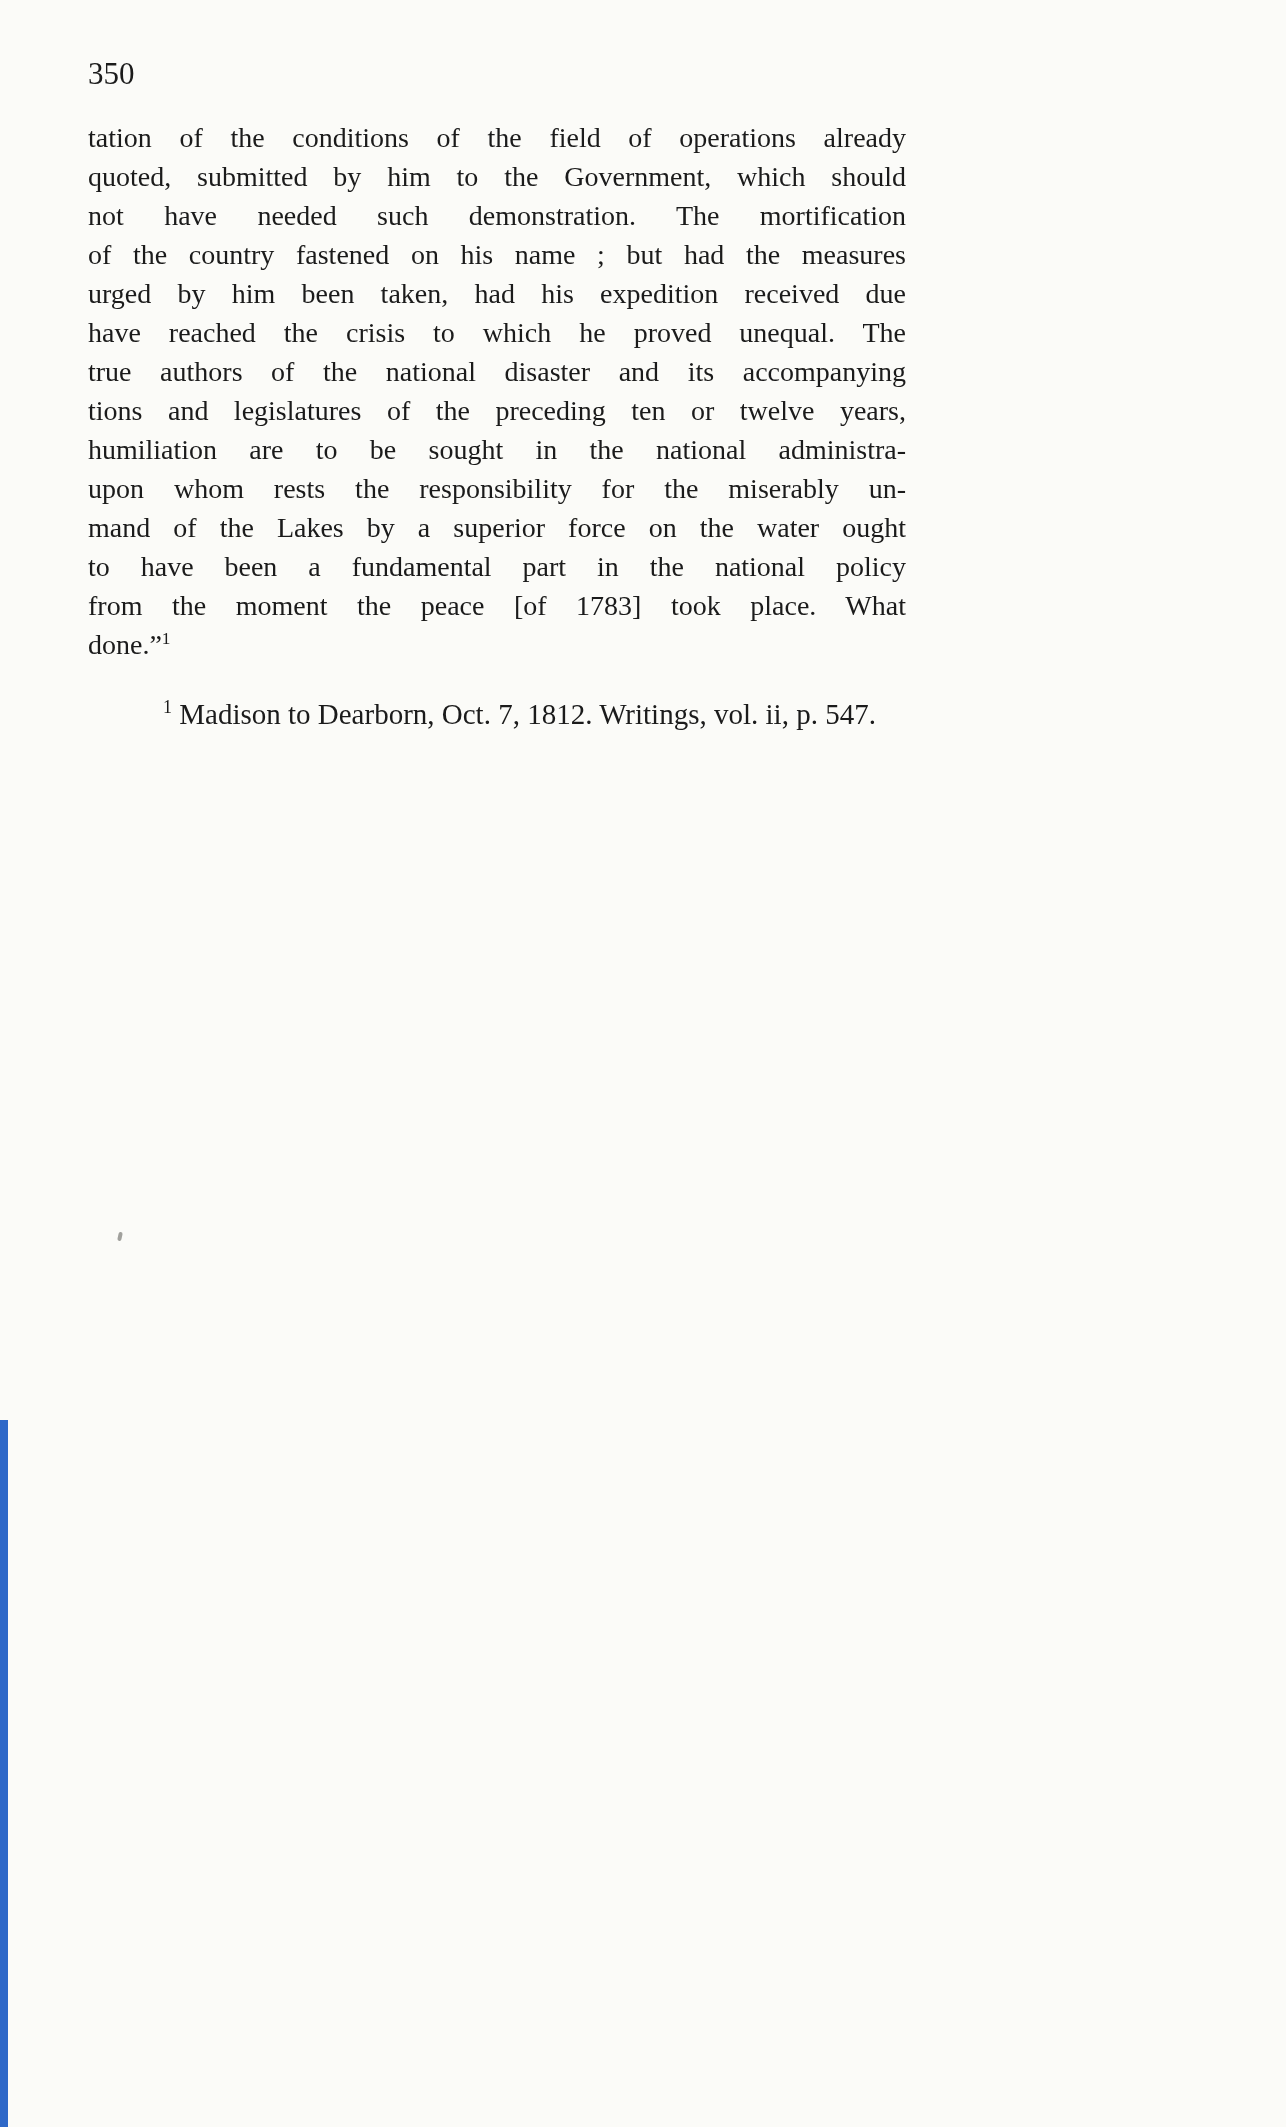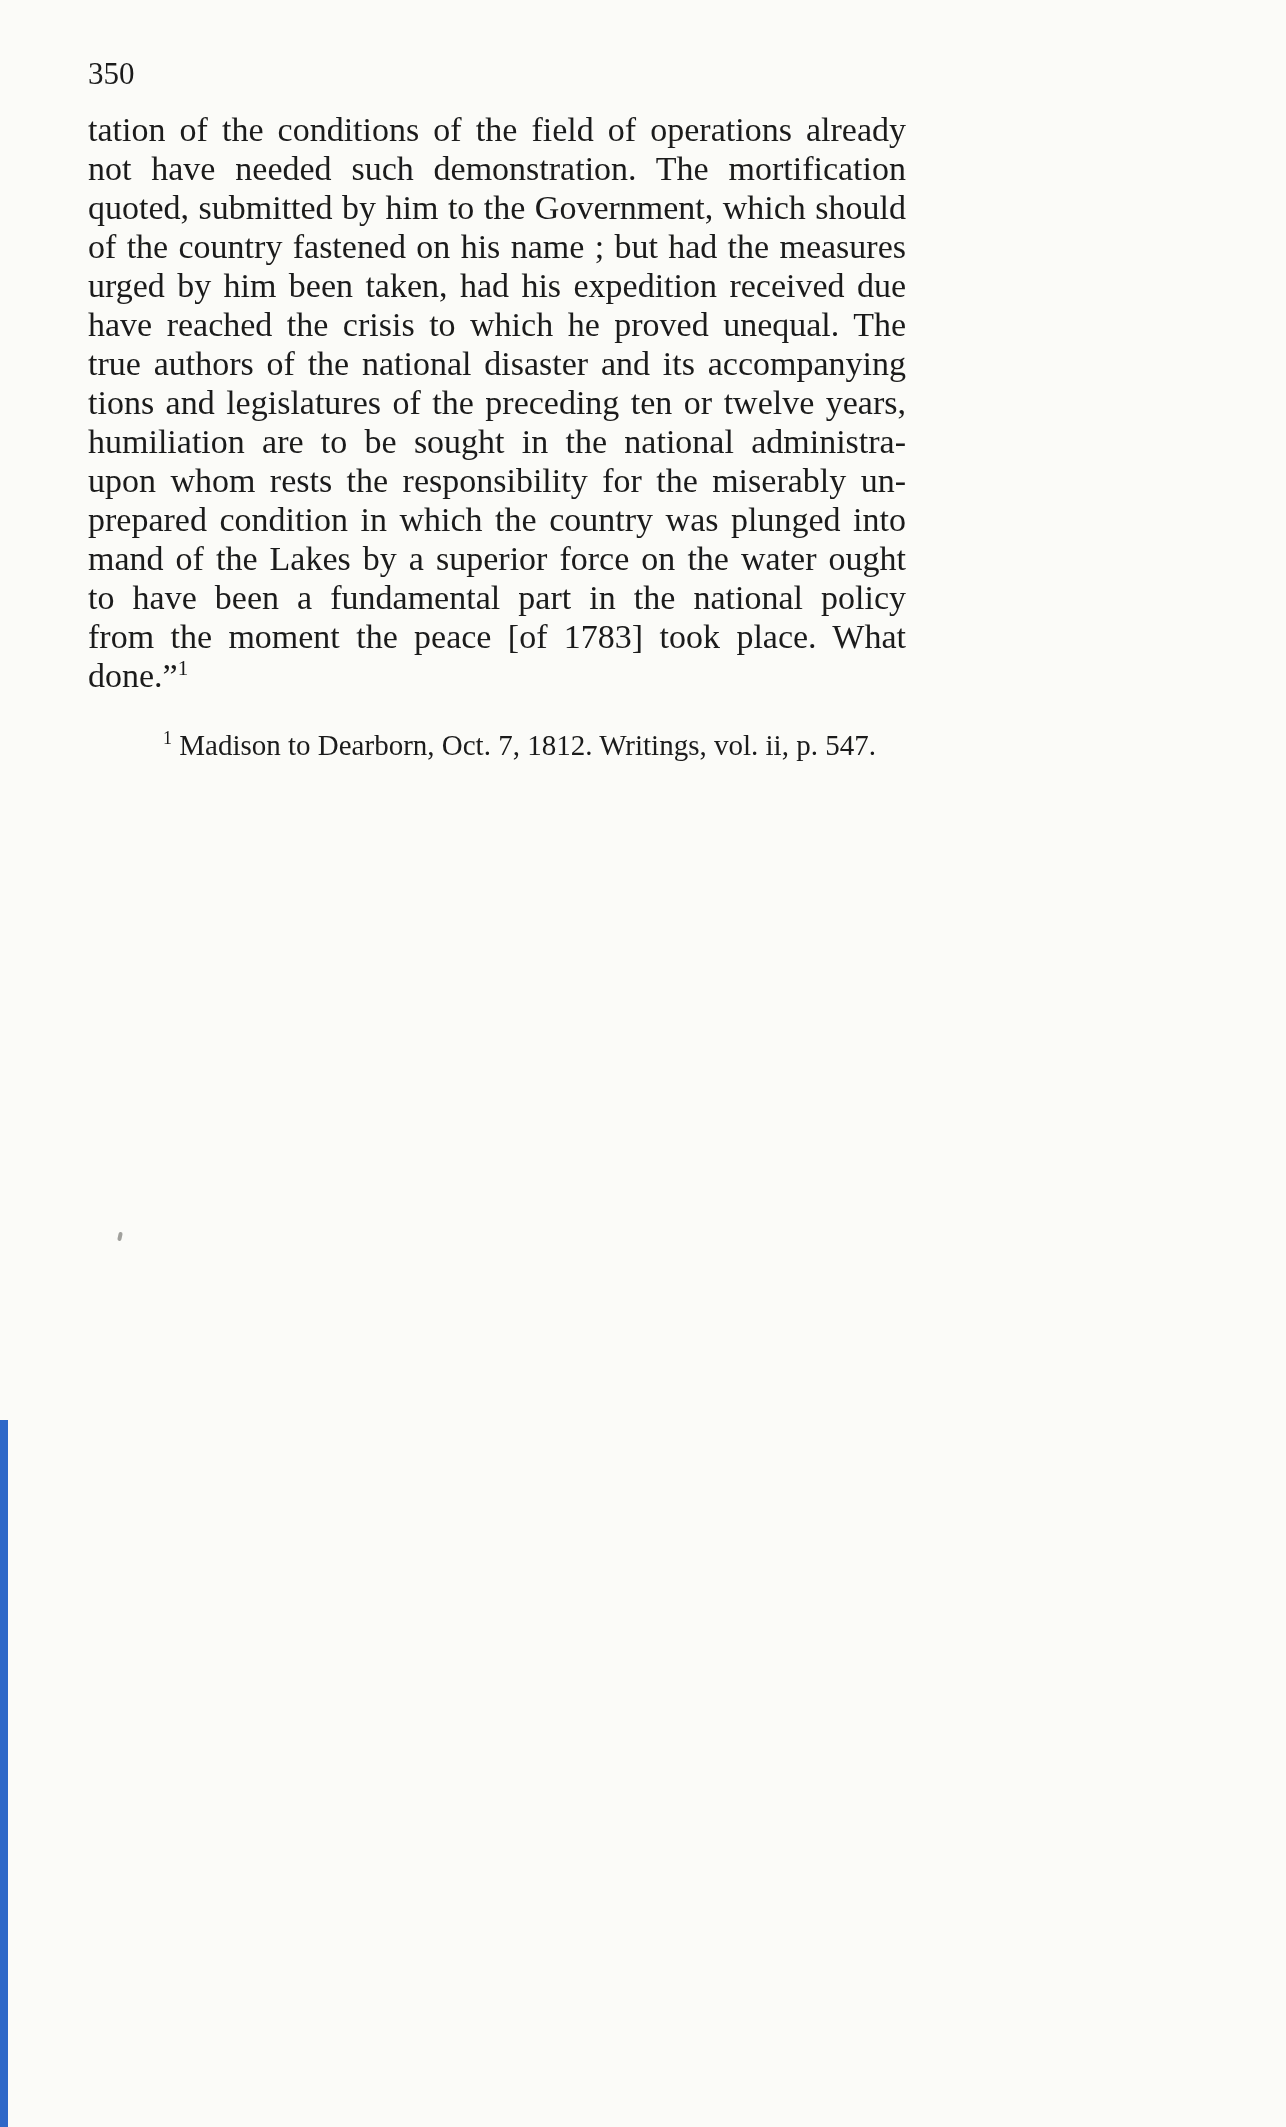--- a/index.html
+++ b/index.html
@@ -49,22 +49,22 @@
     position: absolute;
     left: 26px;
     bottom: -7px;
     width: 36px;
     height: 3px;
     background: #23201d;
     border-radius: 40% 60% 60% 40%;
     transform: rotate(-3deg);
   }
   .body-text {
-    margin-top: 12px;
-    font-size: 34px;
+    margin-top: 20px;
+    font-size: 28px;
     line-height: 39px;
   }
   .line {
     text-align: justify;
     text-align-last: justify;
     white-space: normal;
   }
   .line.last {
     text-align-last: left;
   }
@@ -104,30 +104,29 @@
 
 <div class="page">
   <div class="content">
 
     <header class="page-header">
       <span class="page-number">350</span>
     </header>
 
     <main class="body-text">
       <div class="line">tation of the conditions of the field of operations already</div>
+      <div class="line">quoted, submitted by him to the Government, which should</div>
       <div class="line">not have needed such demonstration. The mortification</div>
-      <div class="line">quoted, submitted by him to the Government, which should</div>
       <div class="line">of the country fastened on his name ; but had the measures</div>
       <div class="line">urged by him been taken, had his expedition received due</div>
       <div class="line">have reached the crisis to which he proved unequal. The</div>
       <div class="line">true authors of the national disaster and its accompanying</div>
       <div class="line">tions and legislatures of the preceding ten or twelve years,</div>
       <div class="line">humiliation are to be sought in the national administra-</div>
       <div class="line">upon whom rests the responsibility for the miserably un-</div>
-      <div class="line">prepared condition in which the country was plunged into</div>
       <div class="line">mand of the Lakes by a superior force on the water ought</div>
       <div class="line">to have been a fundamental part in the national policy</div>
       <div class="line">from the moment the peace [of 1783] took place. What</div>
       <div class="line last"><span>done.”</span><sup class="fn-ref">1</sup></div>
     </main>
 
     <div class="footnote">
       <sup>1</sup>
       <span>Madison to Dearborn, Oct. 7, 1812. Writings, vol. ii, p. 547.</span>
     </div>

